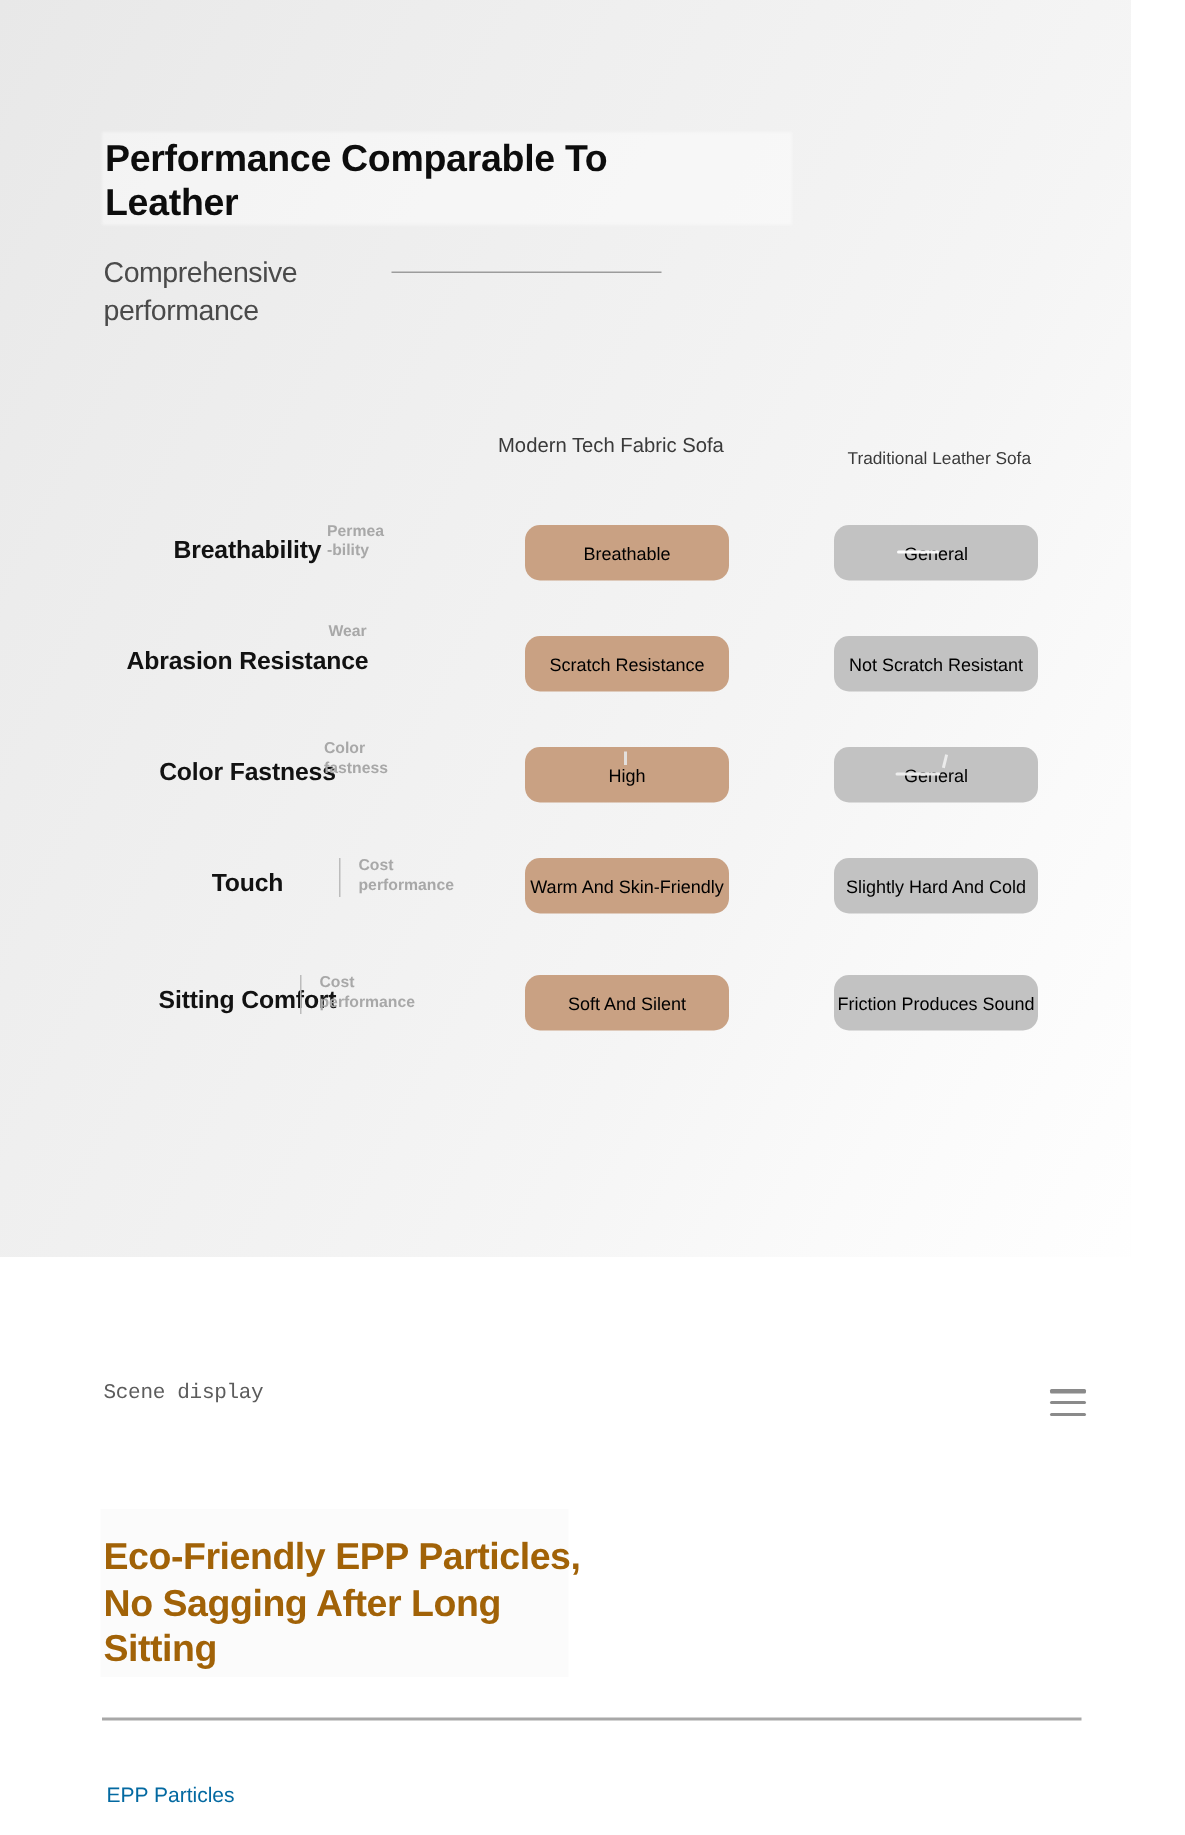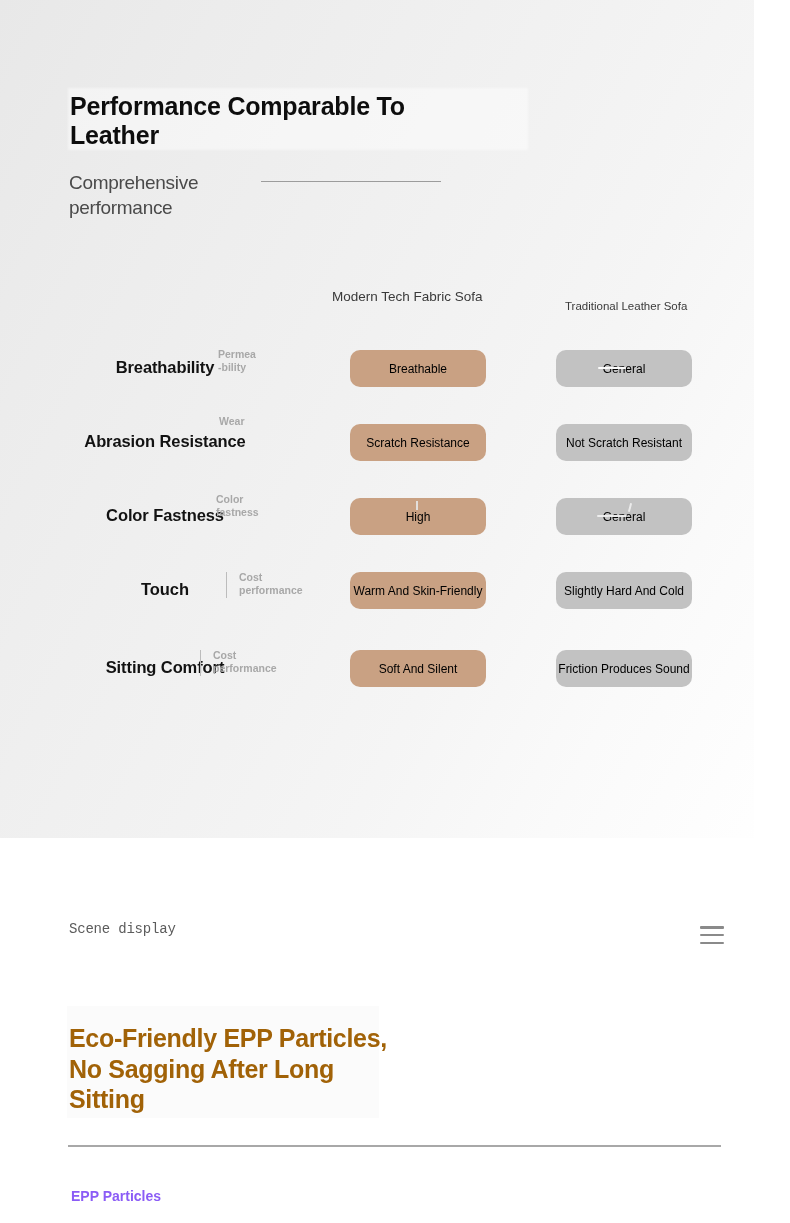--- a/index.html
+++ b/index.html
@@ -279,22 +279,22 @@
     width: 653px;
     height: 2px;
     background: #a8a8a8;
   }
 
   .scene-caption {
     position: absolute;
     left: 71px;
     top: 350px;
     font-size: 14px;
-    font-weight: 700;
-    color: #8b5cf6;
+    font-weight: 400;
+    color: #0369a1;
     white-space: nowrap;
   }
 </style>
 </head>
 <body>
 
 <div id="page">
 
   <section class="compare-section">
 

